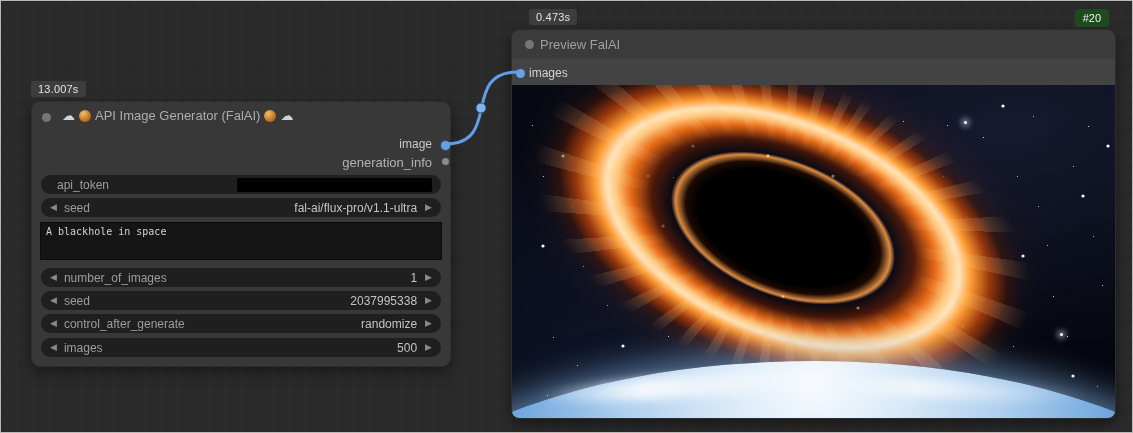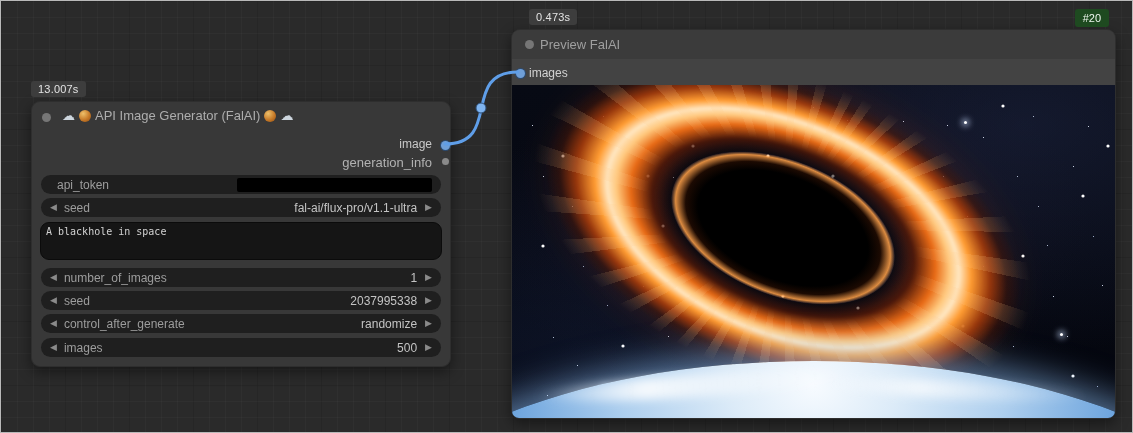--- a/index.html
+++ b/index.html
@@ -48,21 +48,21 @@
     display:flex;align-items:center;padding:0 9px;box-sizing:border-box;
     color:#9d9d9d;font-size:12px;
   }
   .widget .arr{color:#8a8a8a;font-size:9px;line-height:1;}
   .widget .wlabel{margin-left:7px;}
   .widget .wvalue{margin-left:auto;color:#c4c4c4;}
   .widget .arr-r{margin-left:8px;}
   .masked-value{margin-left:auto;width:195px;height:14px;background:#000;border-radius:2px;}
   .prompt-box{
     position:absolute;left:8px;right:8px;top:120px;height:38px;background:#151515;
-    border:1px solid #0b0b0b;border-radius:9px;color:#d2d2d2;
+    border:1px solid #0b0b0b;border-radius:0;color:#d2d2d2;
     font-family:"DejaVu Sans Mono",monospace;font-size:10px;padding:3px 5px;box-sizing:border-box;
     overflow:hidden;white-space:pre;
   }
 
   
   .preview-titlebar{position:absolute;left:0;top:0;right:0;height:29px;background:#3b3b3b;border-radius:8px 8px 0 0;}
   .preview-title{position:absolute;left:28px;top:7px;color:#9f9f9f;font-size:13px;}
   .preview-slotrow{position:absolute;left:0;top:29px;right:0;height:26px;background:#434343;}
   .preview-input-label{position:absolute;left:17px;top:36px;color:#d2d2d2;font-size:12px;}
 

